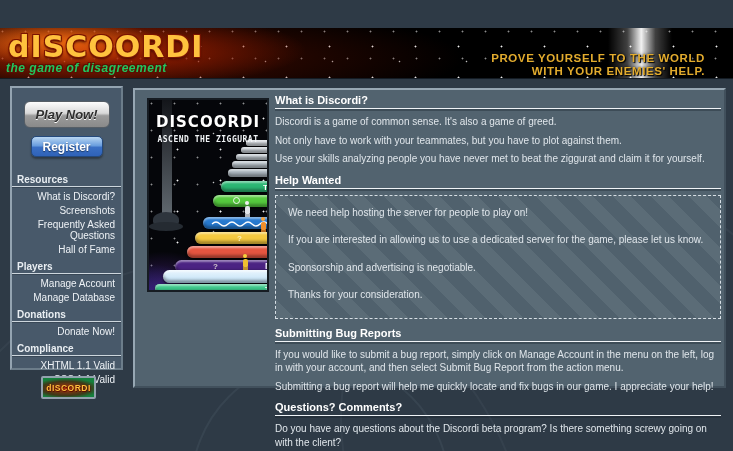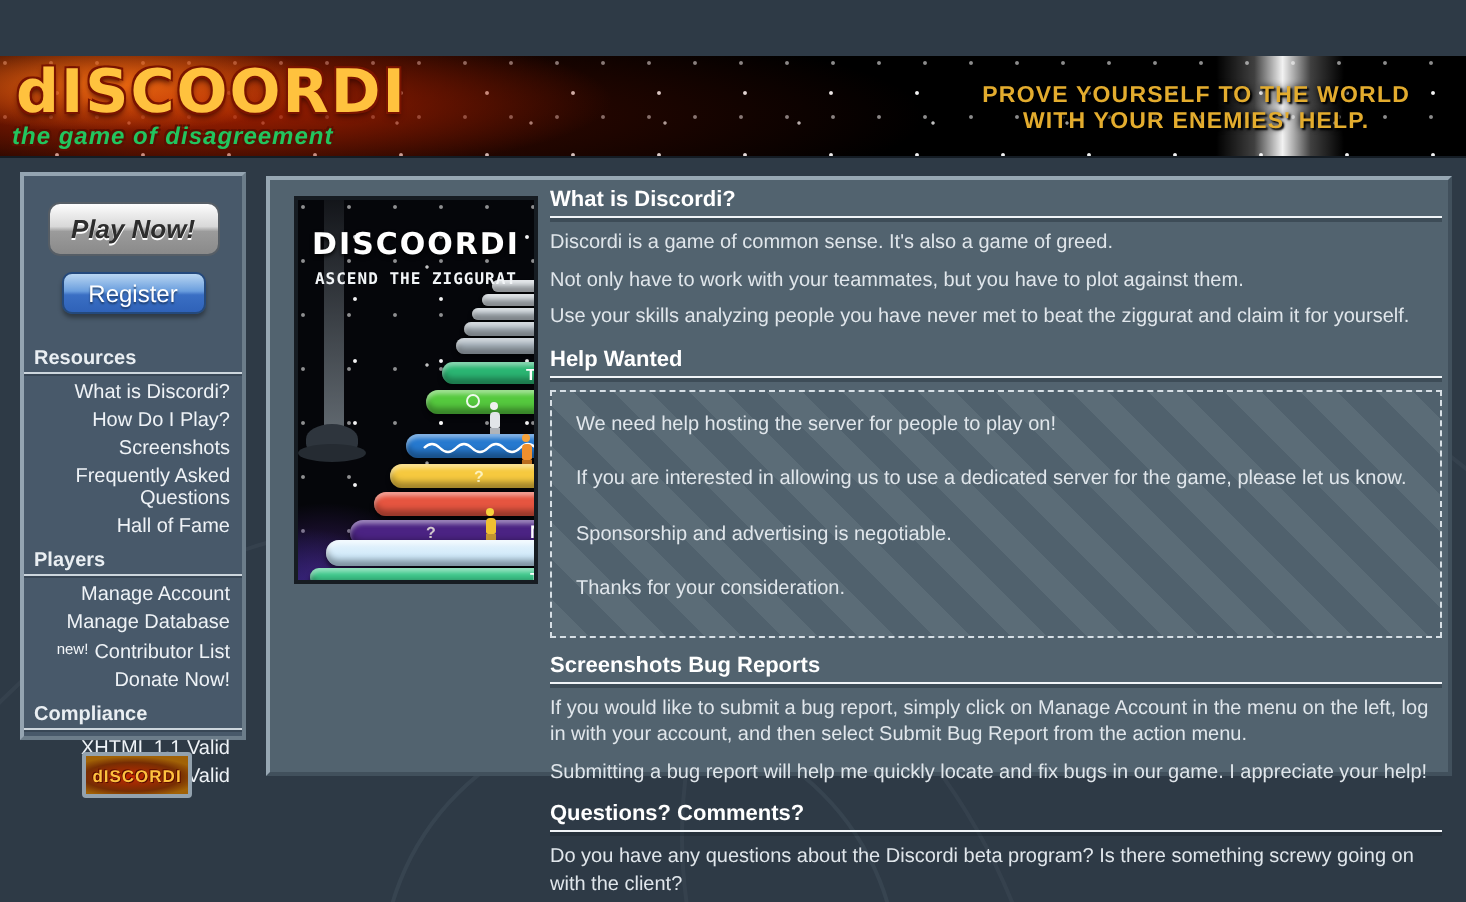--- a/index.html
+++ b/index.html
@@ -30,44 +30,44 @@
       radial-gradient(ellipse 300px 55px at 90px 22px, rgba(200,40,0,0.8), transparent 72%),
       radial-gradient(ellipse 430px 70px at 140px 30px, rgba(120,20,0,0.55), transparent 75%); }
   .header-beam { position:absolute; left:608px; top:0; width:64px; height:51px;
     background:linear-gradient(90deg, transparent 0%, rgba(255,255,255,0.25) 30%, rgba(255,255,255,0.95) 52%, rgba(255,255,255,0.25) 74%, transparent 100%); }
   .logo { position:absolute; left:8px; top:1px; font-size:30px; font-weight:bold; letter-spacing:1px;
     color:#ffc23e; font-family:"DejaVu Sans", sans-serif;
     text-shadow:1px 1px 0 #7a1400, -1px -1px 0 #7a1400, 1px -1px 0 #7a1400, -1px 1px 0 #7a1400, 0 2px 3px #3a0800; }
   .tagline { position:absolute; left:6px; top:33px; font-size:12px; font-weight:bold; font-style:italic;
     color:#22c55e; letter-spacing:0.5px;
     text-shadow:1px 1px 0 #5a1000, -1px -1px 0 #5a1000, 1px -1px 0 #5a1000, -1px 1px 0 #5a1000; }
-  .slogan { position:absolute; right:28px; top:14px; text-align:center; font-size:11.5px; font-weight:bold;
+  .slogan { position:absolute; right:28px; top:24px; text-align:right; font-size:11.5px; font-weight:bold;
     color:#e3ac2e; letter-spacing:0.6px; line-height:13px;
     text-shadow:1px 1px 1px #000, 0 0 3px rgba(0,0,0,.9); }
 
   
   .sidebar { position:absolute; left:10px; top:58px; width:113px; height:284px; background:#48596a;
     border:2px solid; border-color:#94a4b1 #6c7d8a #6c7d8a #94a4b1; }
   .btn-play { display:block; margin:13px auto 8px auto; width:86px; height:27px; cursor:pointer;
     background:linear-gradient(180deg,#fdfdfd 0%,#d8d8d8 45%,#9b9b9b 55%,#8a8a8a 100%);
     border:1px solid #565e66; border-radius:6px; font-family:"Liberation Sans",sans-serif;
     font-size:13px; font-weight:bold; font-style:italic; color:#2d2d2d; text-shadow:0 1px 0 #fff; }
   .btn-register { display:block; margin:0 auto; width:72px; height:21px; cursor:pointer;
     background:linear-gradient(180deg,#b9d6f2 0%,#6a9ede 45%,#3a6fc4 55%,#2f62b8 100%);
     border:1px solid #24497c; border-radius:5px; font-family:"Liberation Sans",sans-serif;
-    font-size:12px; font-weight:normal; color:#fff; text-shadow:0 1px 1px #1c3a66; box-shadow:0 2px 2px rgba(0,0,0,.35); }
+    font-size:12px; font-weight:bold; color:#fff; text-shadow:0 1px 1px #1c3a66; box-shadow:0 2px 2px rgba(0,0,0,.35); }
   .nav { margin-top:12px; font-size:10px; }
   .nav-title { color:#e9eef2; font-weight:bold; padding:5px 4px 1px 5px; border-bottom:1px solid #cdd6dd;
     box-shadow:0 1px 0 rgba(20,30,40,.3); margin-bottom:2px; }
   .nav-link { display:block; text-align:right; color:#eef2f6; padding:1.5px 6px 1.5px 0; text-decoration:none; cursor:pointer; }
   .new-flag { font-size:7.5px; color:#f3f6f9; vertical-align:2px; margin-right:3px; }
 
   
   .badge { position:absolute; left:41px; top:348px; width:55px; height:23px; cursor:pointer;
-    border:2px solid #93a2ae; border-radius:2px; background:#a16207; overflow:hidden; }
+    border:2px solid #93a2ae; border-radius:2px; background:#15803d; overflow:hidden; }
   .badge-nebula { position:absolute; inset:0;
     background:radial-gradient(ellipse 40px 12px at 45% 55%, rgba(200,30,0,.85), rgba(90,10,0,.6) 60%, transparent 85%); }
   .badge-label { position:absolute; inset:0; display:flex; align-items:center; justify-content:center;
     font-size:8.5px; font-weight:bold; color:#ffc23e; letter-spacing:0.5px;
     text-shadow:0.5px 0.5px 0 #5a0c00, -0.5px -0.5px 0 #5a0c00; }
 
   
   .content { position:absolute; left:133px; top:60px; width:593px; height:300px; background:#52636f;
     border:2px solid; border-color:#97a7b3 #41505c #41505c #97a7b3; }
 
@@ -129,30 +129,29 @@
     </div>
   </div>
 
   <div class="sidebar">
     <button class="btn-play">Play Now!</button>
     <button class="btn-register">Register</button>
 
     <div class="nav">
       <div class="nav-title">Resources</div>
       <a class="nav-link">What is Discordi?</a>
-      <a class="nav-link">How Do I Play?</a>
       <a class="nav-link">Screenshots</a>
       <a class="nav-link">Frequently Asked Questions</a>
       <a class="nav-link">Hall of Fame</a>
 
       <div class="nav-title">Players</div>
       <a class="nav-link">Manage Account</a>
       <a class="nav-link">Manage Database</a>
 
-      <a class="nav-link"><span class="new-flag">new!</span><span>Contributor List</span></a>
+      <div class="nav-title">Donations</div>
       <a class="nav-link">Donate Now!</a>
 
       <div class="nav-title">Compliance</div>
       <a class="nav-link">XHTML 1.1 Valid</a>
       <a class="nav-link">CSS 1.1 Valid</a>
     </div>
   </div>
 
   <div class="badge">
     <div class="badge-nebula"></div>
@@ -231,21 +230,21 @@
         <div class="sec-heading">Help Wanted</div>
         <div class="help-box">
           <p>We need help hosting the server for people to play on!</p>
           <p>If you are interested in allowing us to use a dedicated server for the game, please let us know.</p>
           <p>Sponsorship and advertising is negotiable.</p>
           <p>Thanks for your consideration.</p>
         </div>
       </div>
 
       <div class="sec">
-        <div class="sec-heading">Screenshots Bug Reports</div>
+        <div class="sec-heading">Submitting Bug Reports</div>
         <p>If you would like to submit a bug report, simply click on Manage Account in the menu on the left, log in with your account, and then select Submit Bug Report from the action menu.</p>
         <p>Submitting a bug report will help me quickly locate and fix bugs in our game. I appreciate your help!</p>
       </div>
 
       <div class="sec">
         <div class="sec-heading">Questions? Comments?</div>
         <p>Do you have any questions about the Discordi beta program? Is there something screwy going on with the client?</p>
         <p>By all means, let us know!</p>
       </div>
 

